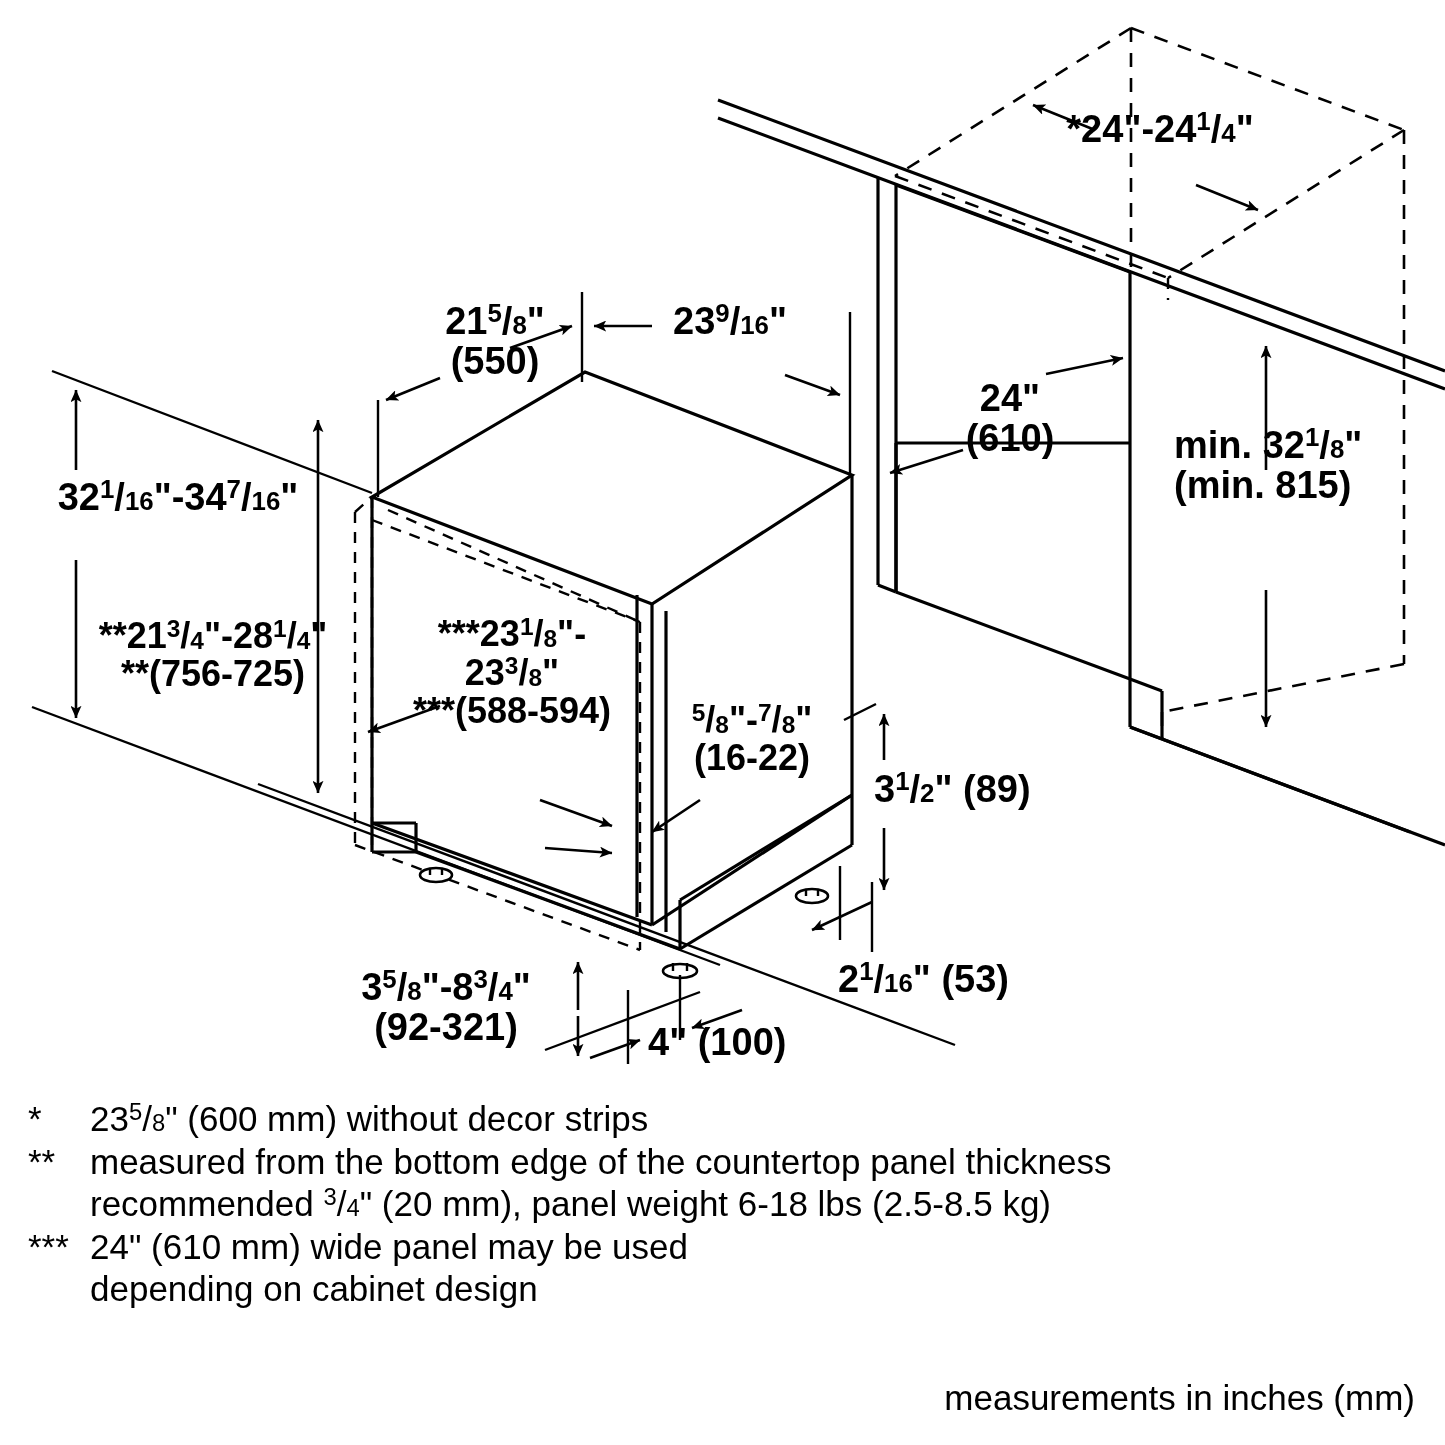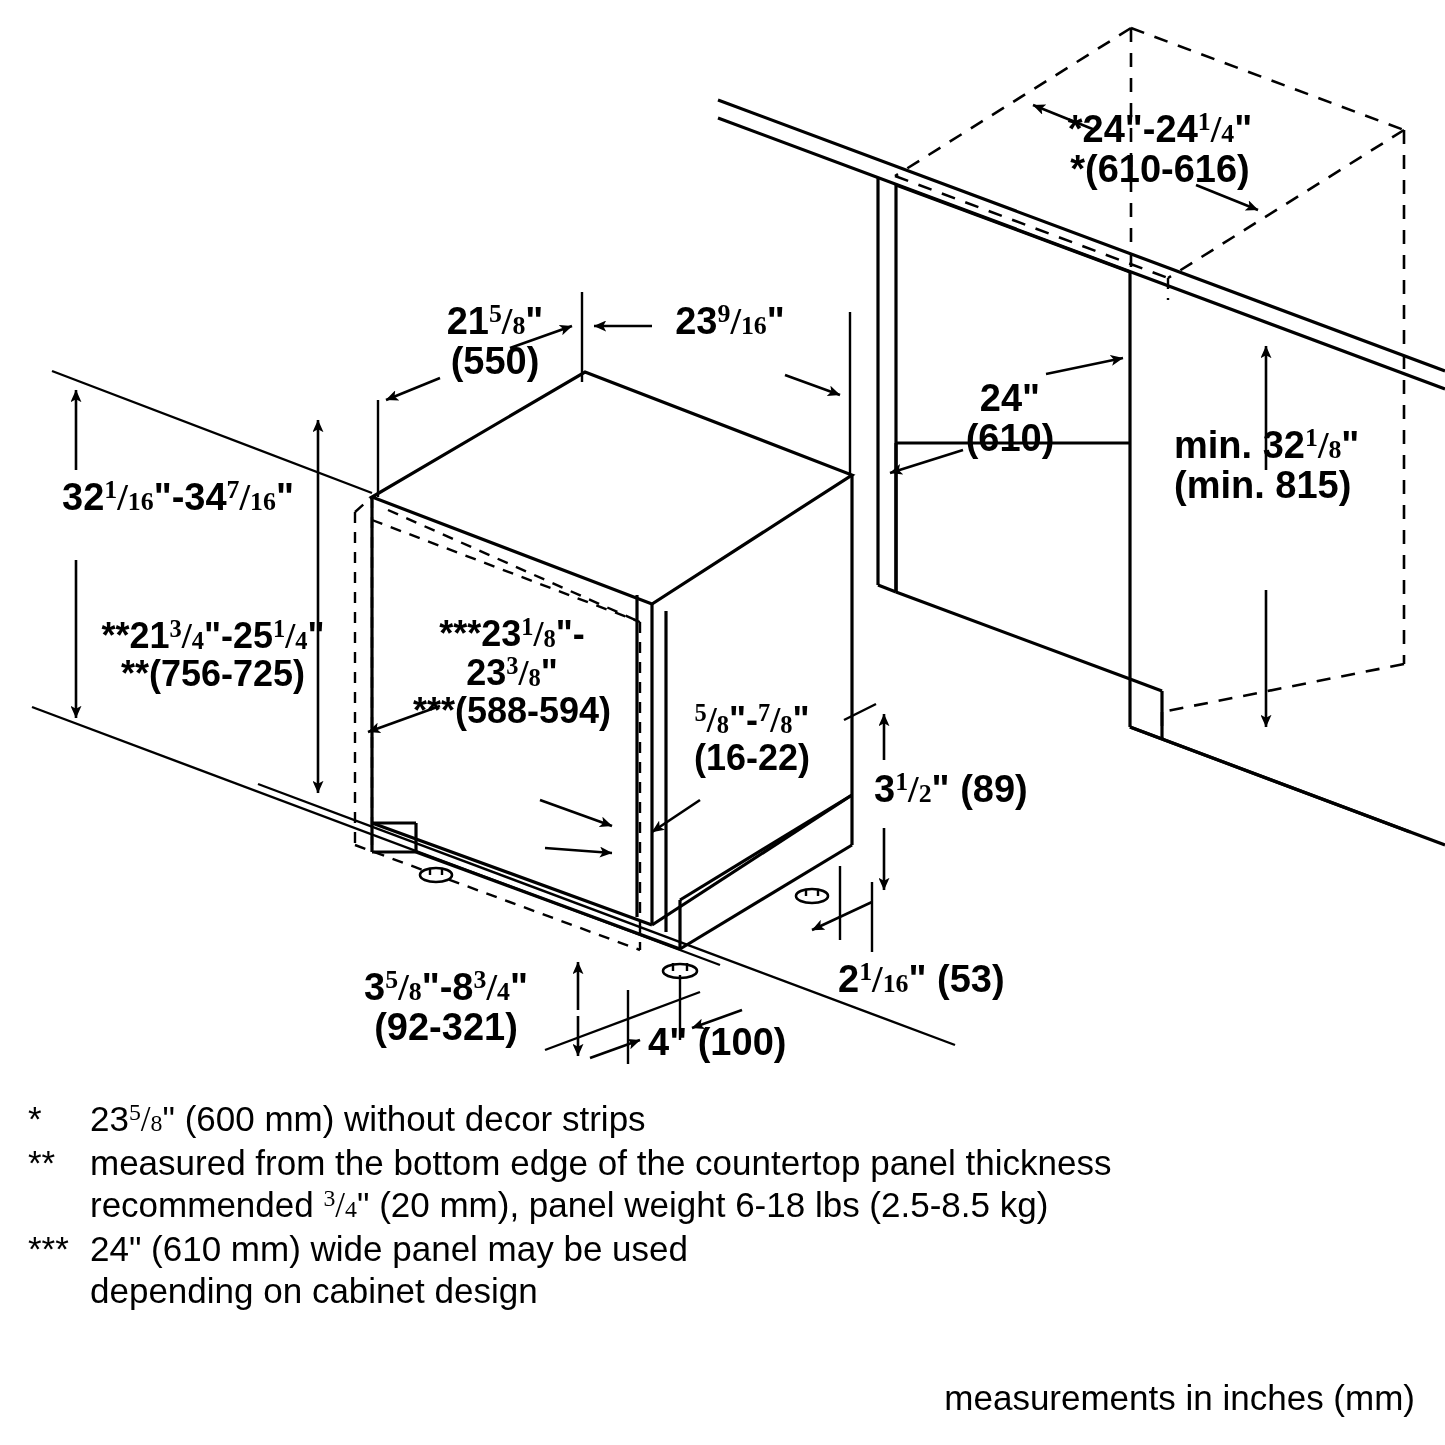--- a/index.html
+++ b/index.html
@@ -9,21 +9,21 @@
   .ln{fill:none;stroke:#000;stroke-width:3.2;stroke-linejoin:miter;stroke-linecap:butt;}
   .ln-thin{fill:none;stroke:#000;stroke-width:2.4;}
   .ln-dim{fill:none;stroke:#000;stroke-width:2.6;}
   .ln-dash{fill:none;stroke:#000;stroke-width:2.6;stroke-dasharray:14 11;}
   .ln-dash-s{fill:none;stroke:#000;stroke-width:2.4;stroke-dasharray:11 9;}
   .foot{fill:#fff;stroke:#000;stroke-width:2.6;}
 
   .lbl{position:absolute;font-family:"Liberation Sans",sans-serif;font-weight:700;
        color:#000;line-height:1.06;white-space:nowrap;}
   .lbl.c{text-align:center;}
-  .fr{display:inline-block;vertical-align:baseline;font-family:Liberation Serif, serif;}
+  .fr{display:inline-block;vertical-align:baseline;}
   .sup{font-size:0.68em;vertical-align:0.45em;}
   .sub{font-size:0.68em;vertical-align:-0.02em;}
 
   .notes{position:absolute;left:28px;top:1098px;width:1400px;
          font-family:"Liberation Sans",sans-serif;font-size:35px;font-weight:400;
          color:#000;line-height:1.20;}
   .note-row{display:flex;align-items:flex-start;margin-bottom:1px;}
   .note-mark{width:62px;flex:0 0 62px;}
   .note-body{flex:1 1 auto;}
   .measure{position:absolute;right:30px;top:1378px;font-size:35px;font-weight:400;
@@ -216,39 +216,38 @@
   <div><span>21</span><span class="fr"><span class="sup">5</span>/<span class="sub">8</span></span><span>"</span></div>
   <div>(550)</div>
 </div>
 
 <div class="lbl c" style="left:625px;top:300px;width:210px;font-size:38px;">
   <div><span>23</span><span class="fr"><span class="sup">9</span>/<span class="sub">16</span></span><span>"</span></div>
 </div>
 
 <div class="lbl c" style="left:1010px;top:108px;width:300px;font-size:38px;">
   <div><span>*24"-24</span><span class="fr"><span class="sup">1</span>/<span class="sub">4</span></span><span>"</span></div>
-  <div>*(610-616)</div>
 </div>
 
 <div class="lbl c" style="left:940px;top:378px;width:140px;font-size:38px;">
   <div>24"</div>
   <div>(610)</div>
 </div>
 
 <div class="lbl" style="left:1174px;top:424px;font-size:38px;">
   <div><span>min. 32</span><span class="fr"><span class="sup">1</span>/<span class="sub">8</span></span><span>"</span></div>
   <div>(min. 815)</div>
 </div>
 
 <div class="lbl c" style="left:18px;top:476px;width:320px;font-size:38px;">
   <div><span>32</span><span class="fr"><span class="sup">1</span>/<span class="sub">16</span></span><span>"</span>-<span>34</span><span class="fr"><span class="sup">7</span>/<span class="sub">16</span></span><span>"</span></div>
 </div>
 
 <div class="lbl c" style="left:58px;top:616px;width:310px;font-size:36px;">
-  <div><span>**</span><span>21</span><span class="fr"><span class="sup">3</span>/<span class="sub">4</span></span><span>"</span>-<span>25</span><span class="fr"><span class="sup">1</span>/<span class="sub">4</span></span><span>"</span></div>
+  <div><span>**</span><span>21</span><span class="fr"><span class="sup">3</span>/<span class="sub">4</span></span><span>"</span>-<span>28</span><span class="fr"><span class="sup">1</span>/<span class="sub">4</span></span><span>"</span></div>
   <div>**(756-725)</div>
 </div>
 
 <div class="lbl c" style="left:372px;top:614px;width:280px;font-size:36px;">
   <div><span>***</span><span>23</span><span class="fr"><span class="sup">1</span>/<span class="sub">8</span></span><span>"</span>-</div>
   <div><span>23</span><span class="fr"><span class="sup">3</span>/<span class="sub">8</span></span><span>"</span></div>
   <div>***(588-594)</div>
 </div>
 
 <div class="lbl c" style="left:662px;top:700px;width:180px;font-size:36px;">

